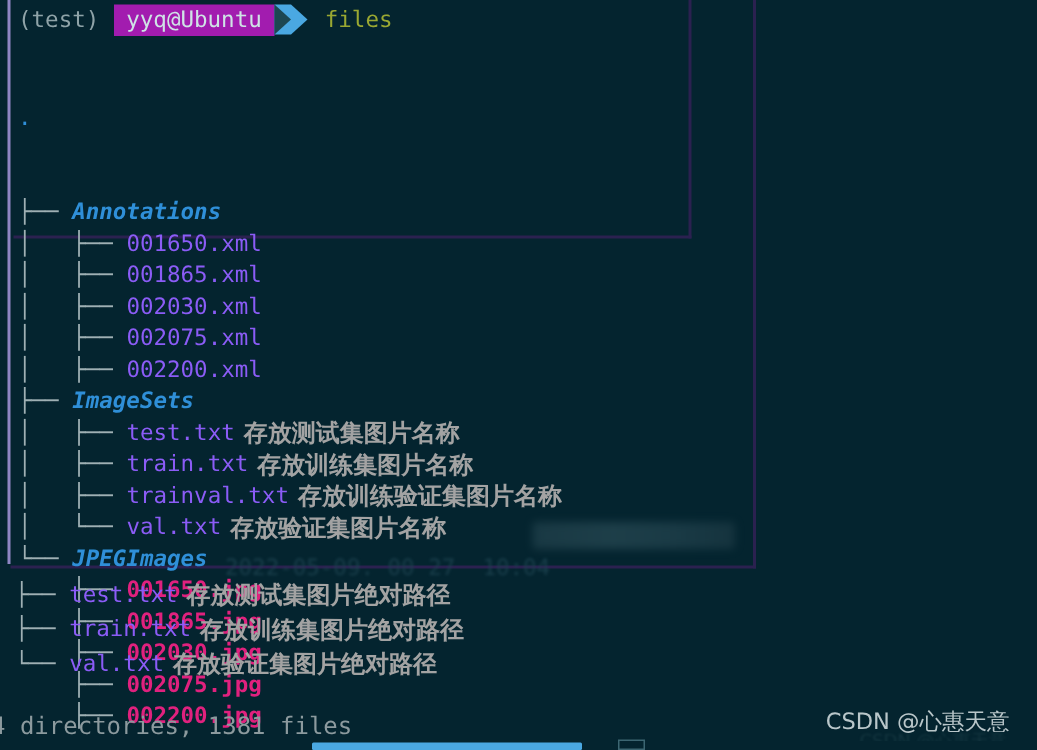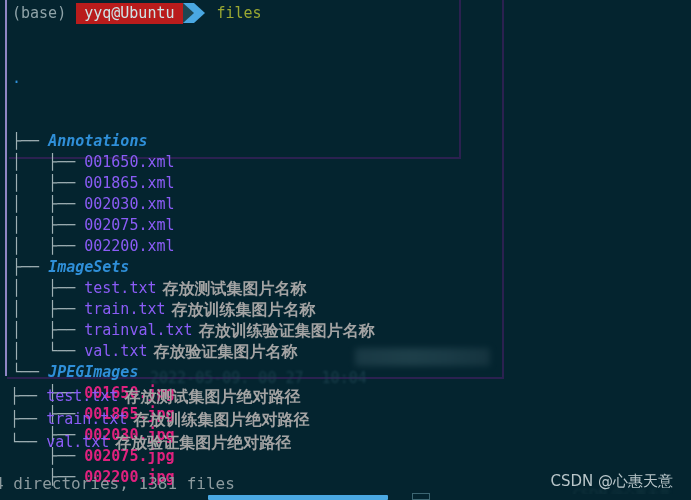--- a/index.html
+++ b/index.html
@@ -32,21 +32,21 @@
   }
 
   
   #prompt-line{
     position:absolute; left:12px; top:2px; height:22px;
     display:flex; align-items:center; font-size:15px; z-index:8;
     white-space:nowrap;
   }
   .pl-conda{ color:#8fa3a8; padding-right:10px; }
   .pl-user{
-    background:#b91c1c; color:#cfe3e6;
+    background:#a21caf; color:#cfe3e6;
     padding:2px 8px 3px 8px; height:21px; display:flex; align-items:center;
   }
   .pl-arrow1{
     width:0;height:0;border-top:10.5px solid transparent;
     border-bottom:10.5px solid transparent;border-left:11px solid #1d4752;
     background:#4aa8e2;
   }
   .pl-path{
     background:#4aa8e2; color:#04242f;
     padding:2px 8px 3px 4px; height:21px; display:flex; align-items:center;
@@ -130,21 +130,21 @@
   }
 </style>
 </head>
 <body>
 
 <div id="mid-layer-frame"></div>
 <div id="inner-layer-frame"></div>
 <div id="outer-frame-line"></div>
 
 <div id="prompt-line">
-  <span class="pl-conda">(base)</span>
+  <span class="pl-conda">(test)</span>
   <span class="pl-user">yyq@Ubuntu</span>
   <span class="pl-arrow1"></span>
   <span class="pl-arrow2"></span>
   <span class="pl-cmd">files</span>
 </div>
 
 <div id="tree">
   <div class="row">
     <span class="dot">.</span>
   </div>

